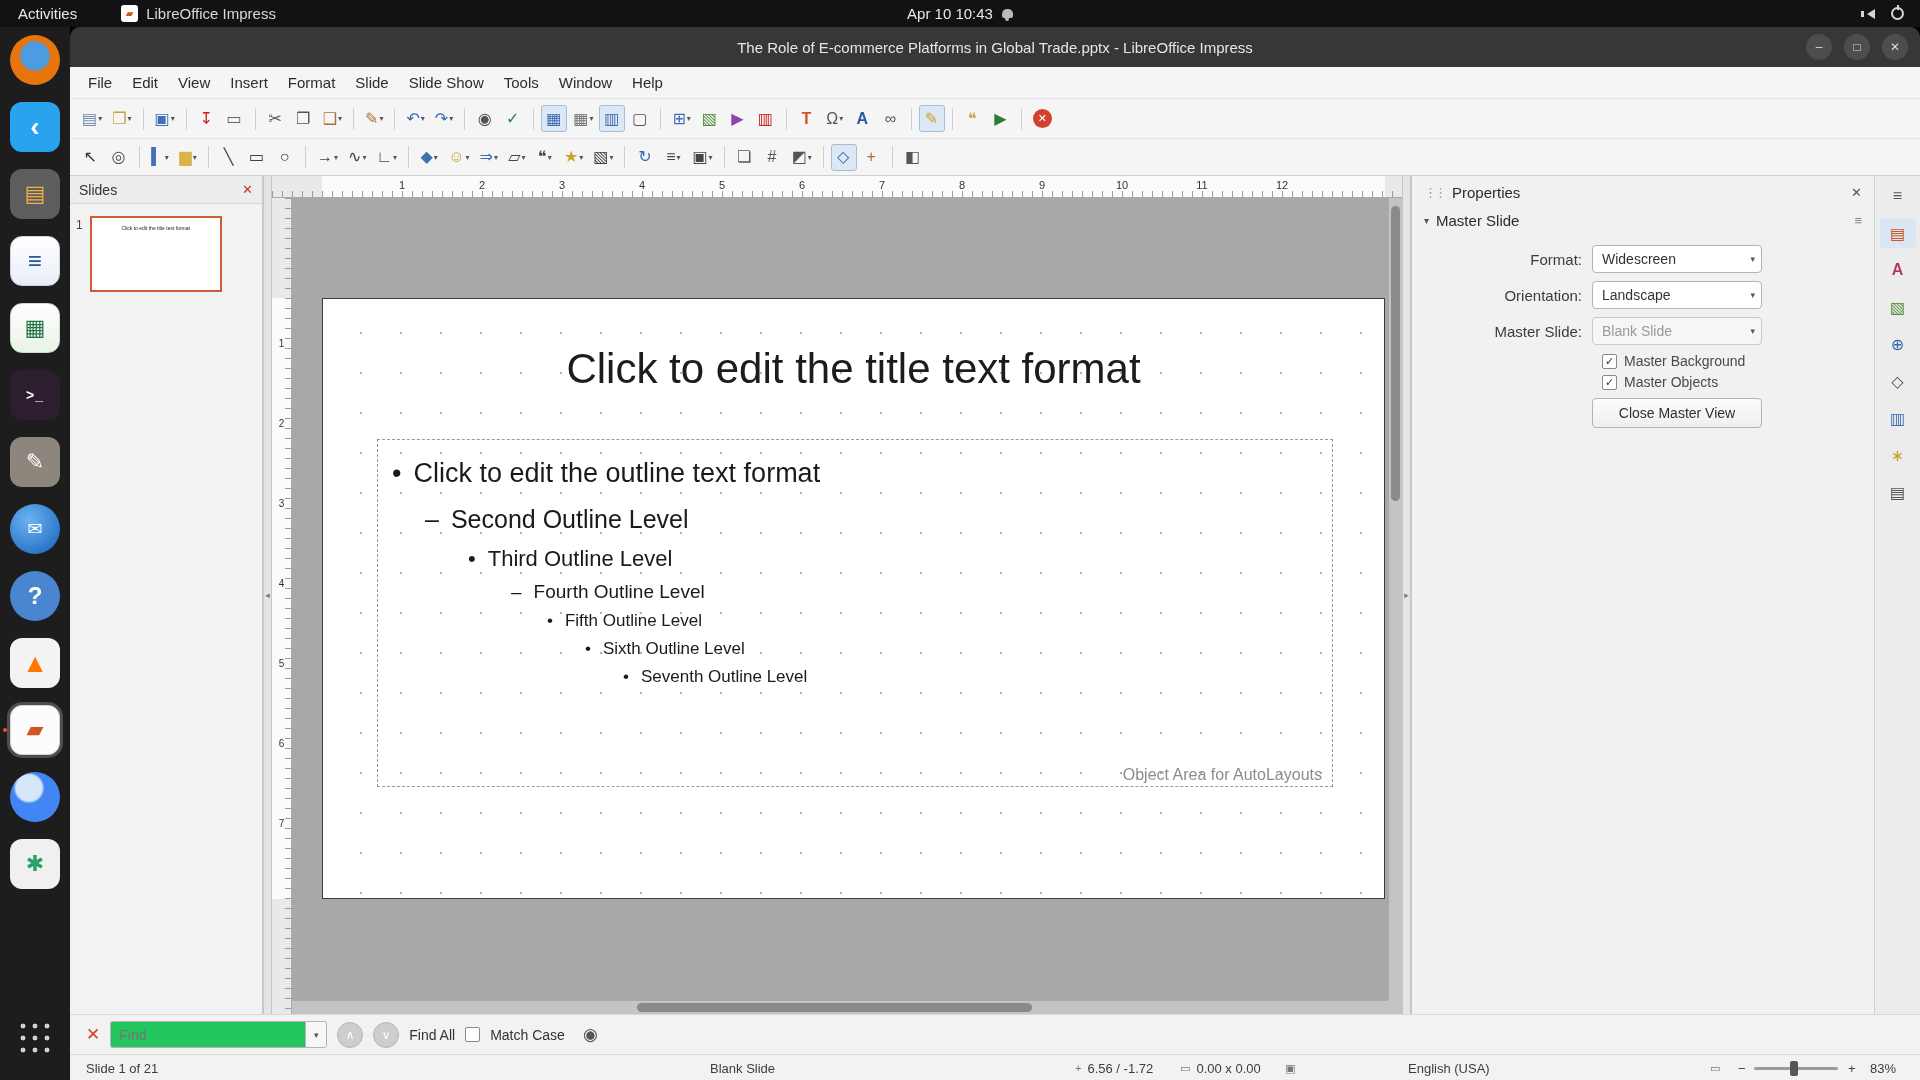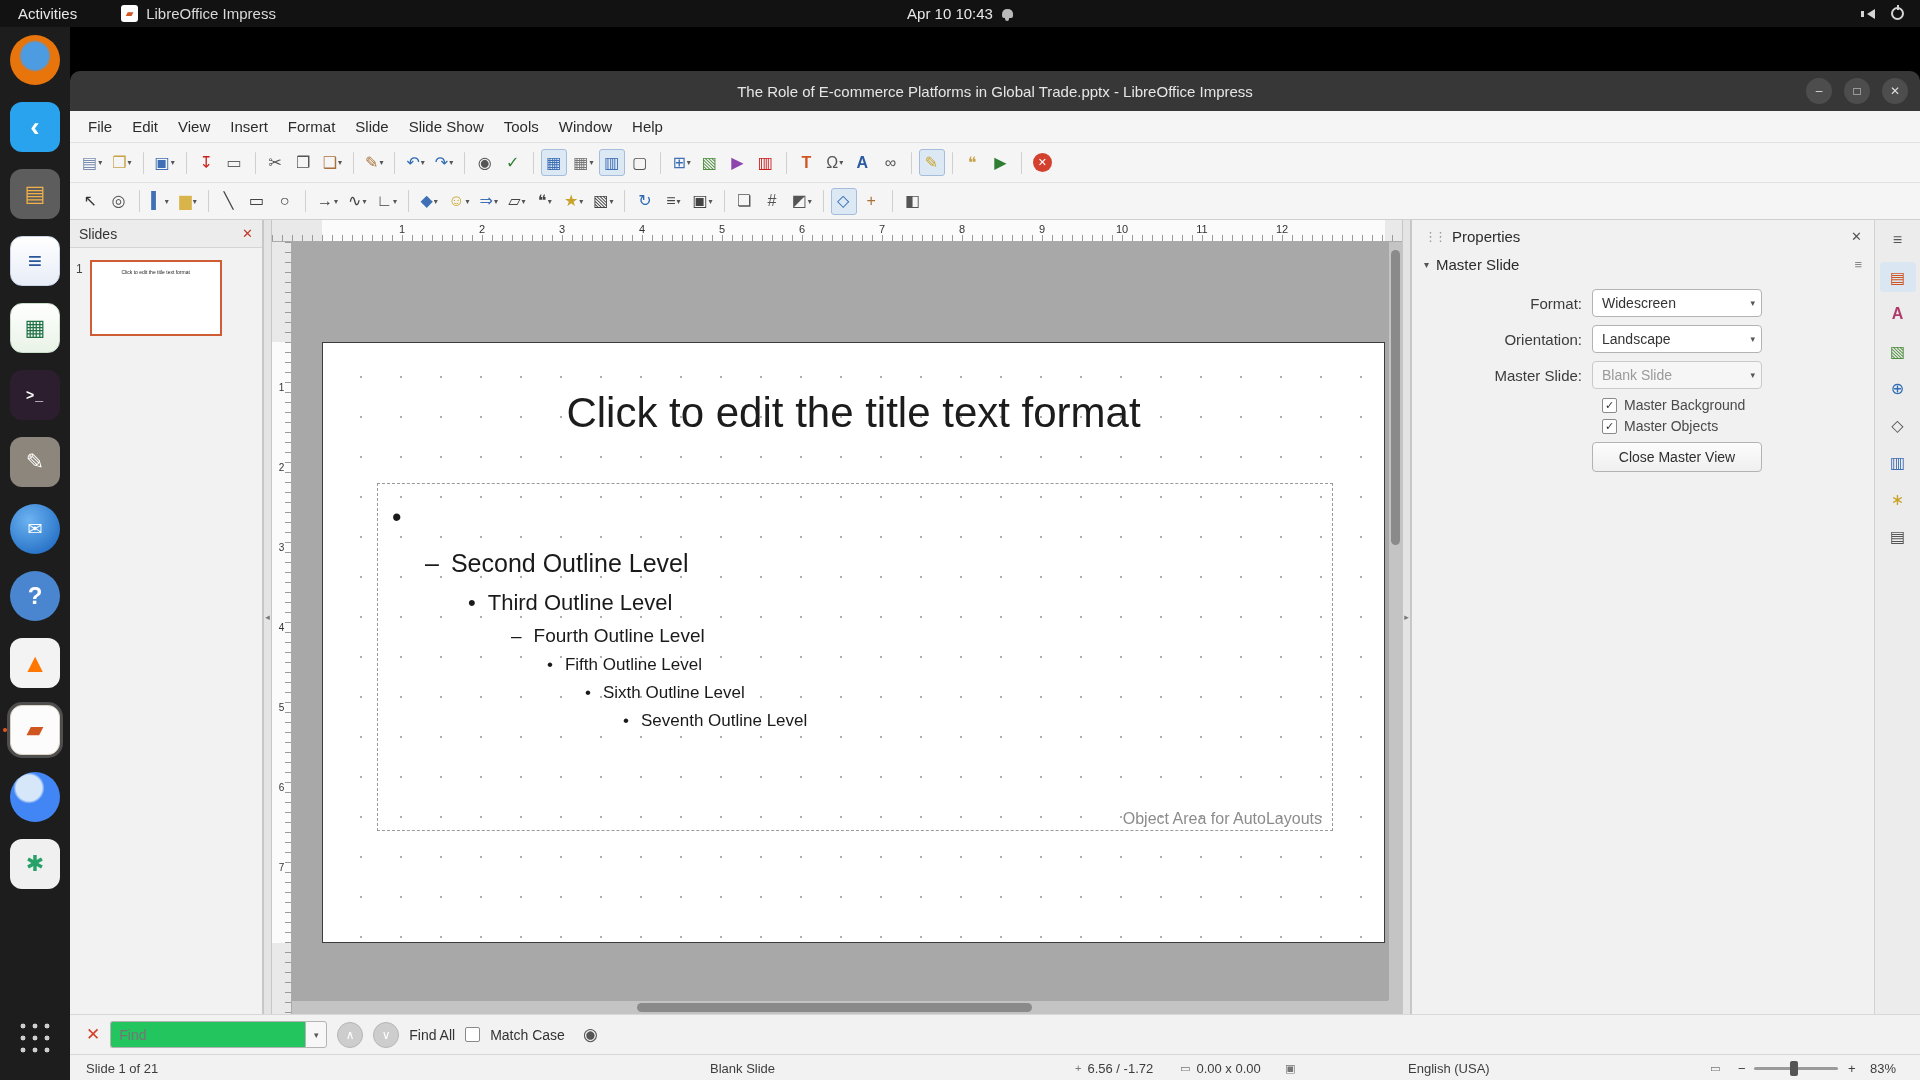--- a/index.html
+++ b/index.html
@@ -35,21 +35,21 @@
   .dock-item { width:50px; height:50px; margin-bottom:17px; border-radius:12px; display:flex;
                align-items:center; justify-content:center; font-size:22px; color:#eee; position:relative; flex:none; }
   .dock-item.active { box-shadow:0 0 0 3px rgba(255,255,255,0.22); }
   .dock-item.active::before { content:""; position:absolute; left:-8px; width:4px; height:4px;
                               border-radius:50%; background:#e95420; }
   .show-apps { margin-top:auto; margin-bottom:12px; width:36px; height:36px;
                background-image:radial-gradient(#cfcfcf 2.2px, transparent 2.7px);
                background-size:12px 12px; background-position:center; }
 
   
-  .main { flex:1; display:flex; flex-direction:column; min-width:0;margin-top:44px; }
+  .main { flex:1; display:flex; flex-direction:column; min-width:0; }
 
   .titlebar { height:40px; background:#373737; border-radius:10px 10px 0 0; position:relative;
               display:flex; align-items:center; justify-content:center; color:#e6e6e6; font-size:15px; flex:none; }
   .winbtns { position:absolute; right:12px; top:7px; display:flex; gap:12px; }
   .wbtn { width:26px; height:26px; border-radius:50%; background:#4d4d4d; color:#ddd; display:flex;
           align-items:center; justify-content:center; font-size:12px; }
 
   .menubar { height:32px; background:#f5f5f5; display:flex; align-items:center; padding-left:8px;
              font-size:15px; color:#2c2c2c; border-bottom:1px solid #e2e2e2; flex:none; }
   .mitem { padding:4px 10px; border-radius:3px; }
@@ -732,20 +732,21 @@
             </div>
             <div class="viewport">
               <div class="slidepage">
                 <div class="title-frame">Click to edit the title text format</div>
                 <div class="outline-frame">
 
                   <div class="object-area">Object Area for AutoLayouts</div>
 
                     <div class="oline lvl1">
                       <span class="ob">•</span>
+                      <span class="ot">Click to edit the outline text format</span>
                     </div>
 
                     <div class="oline lvl2">
                       <span class="ob">–</span>
                       <span class="ot">Second Outline Level</span>
                     </div>
 
                     <div class="oline lvl3">
                       <span class="ob">•</span>
                       <span class="ot">Third Outline Level</span>

